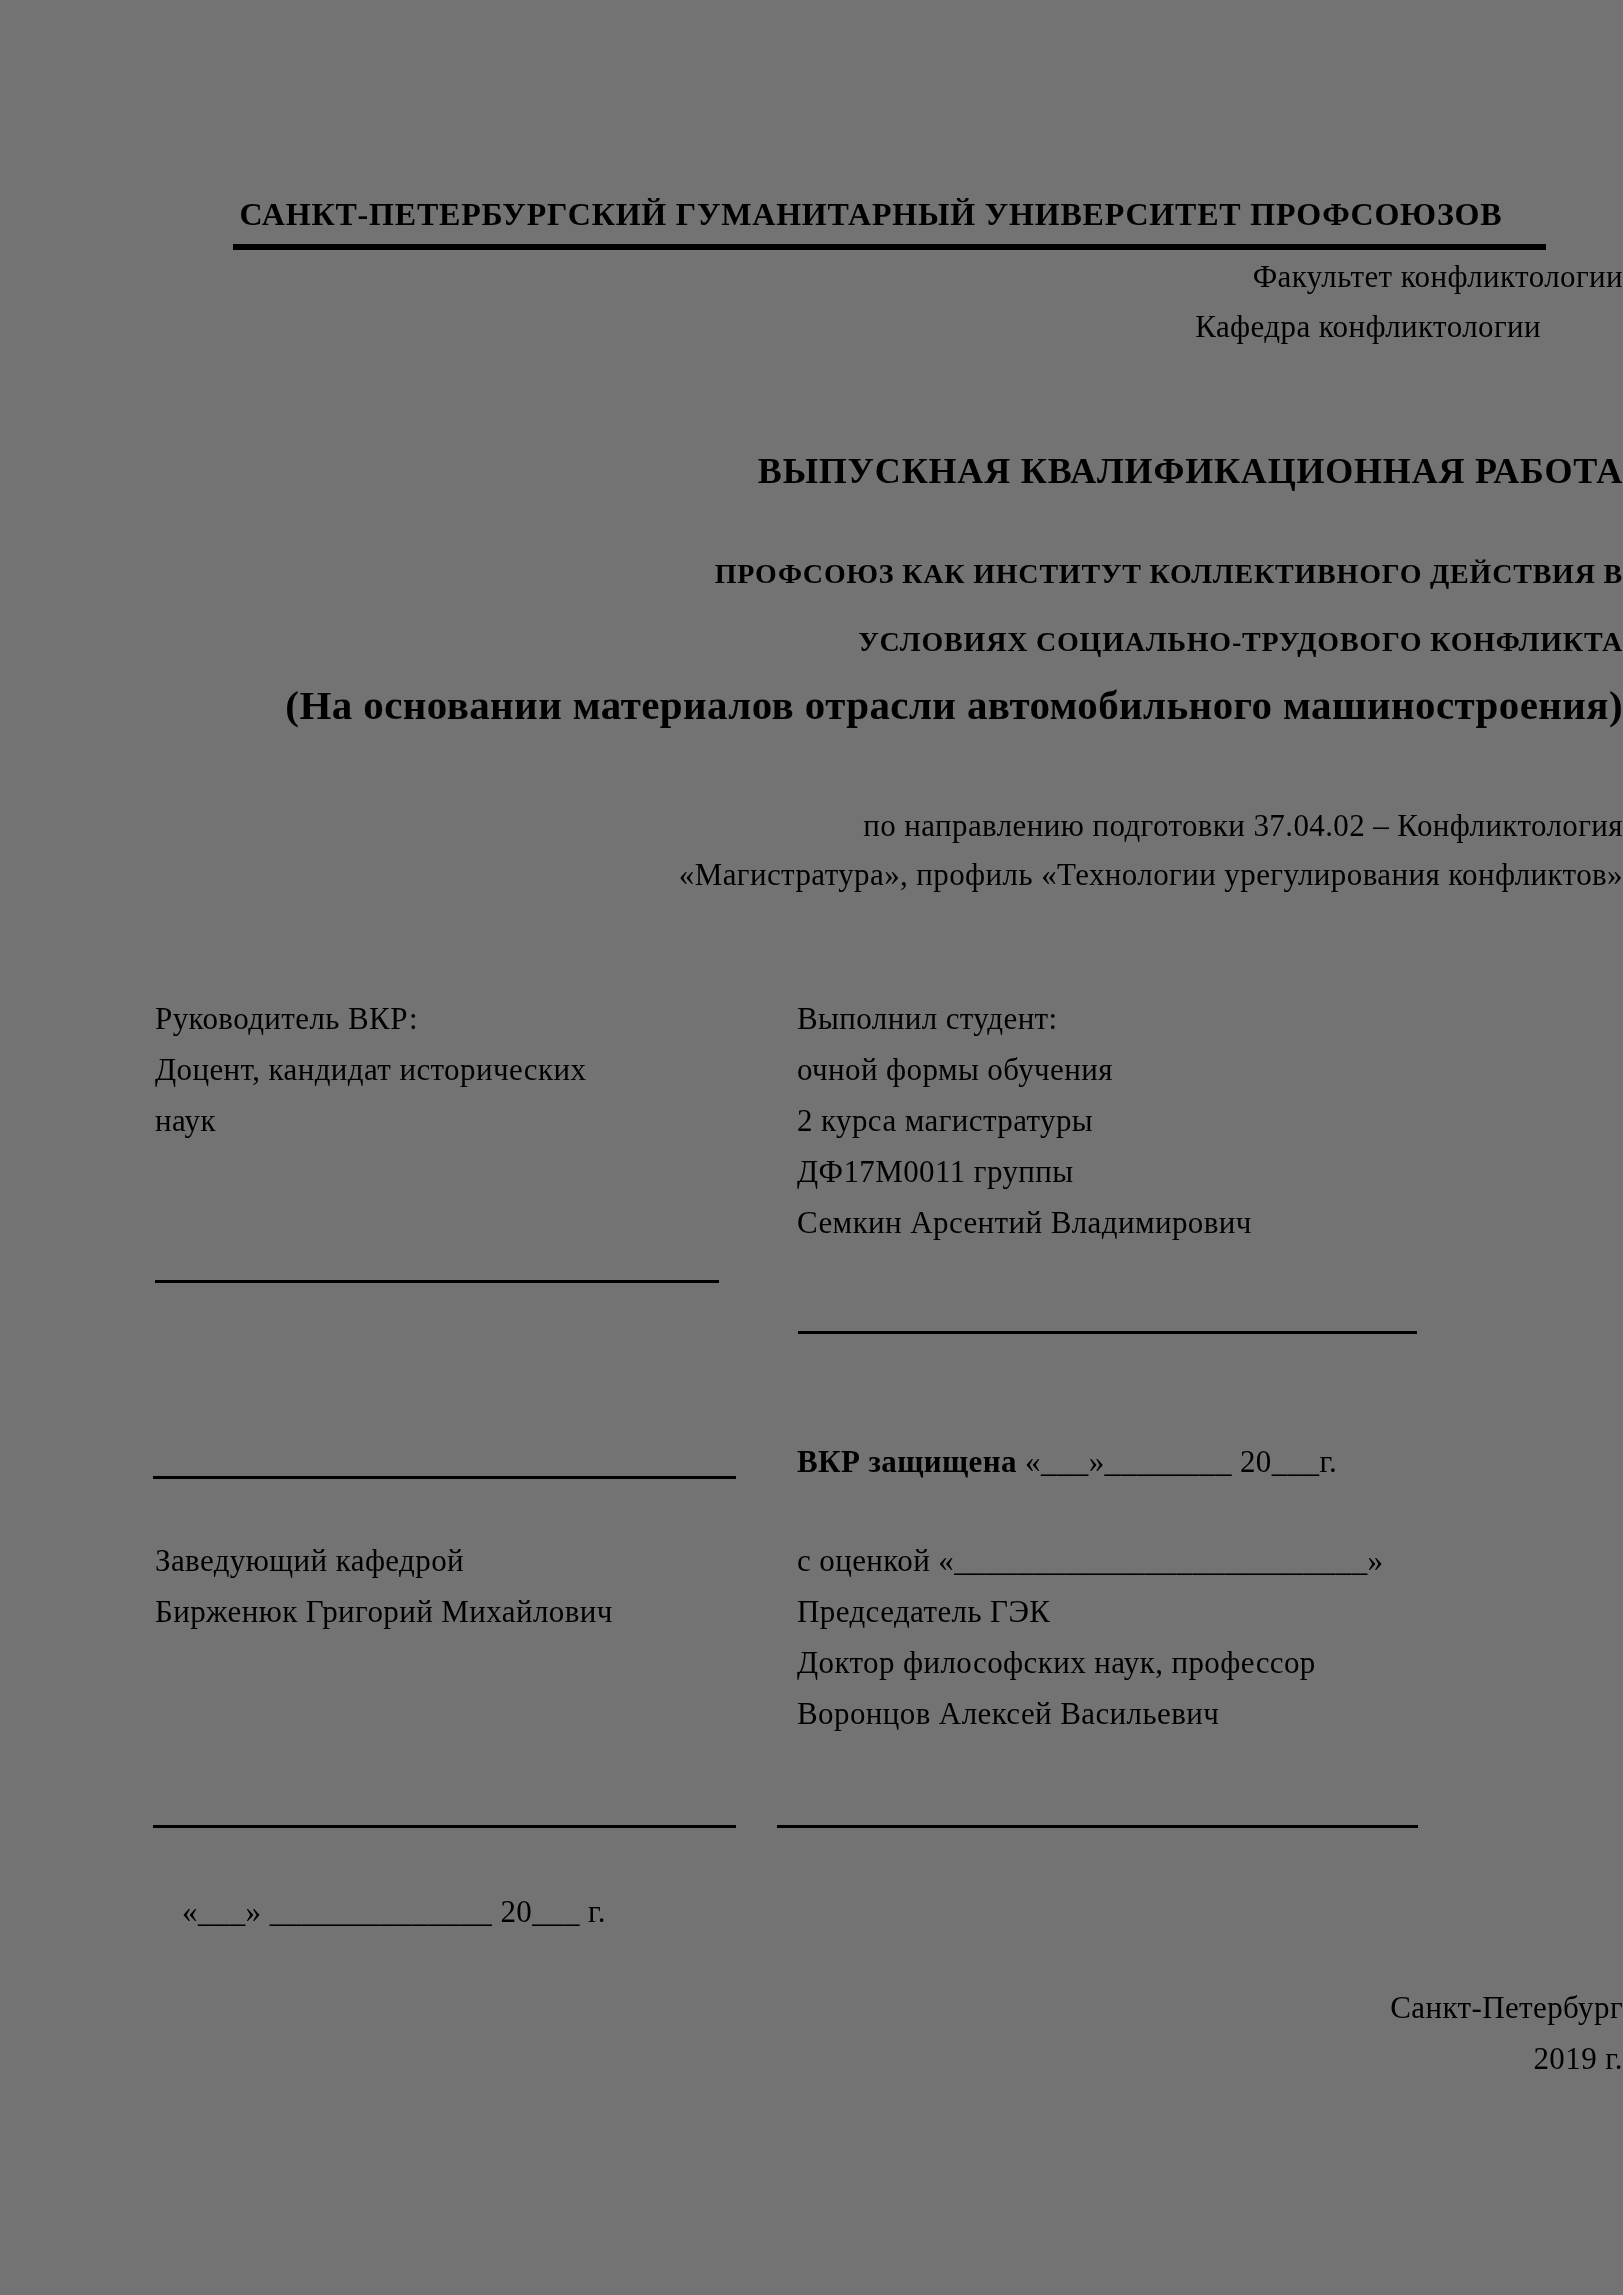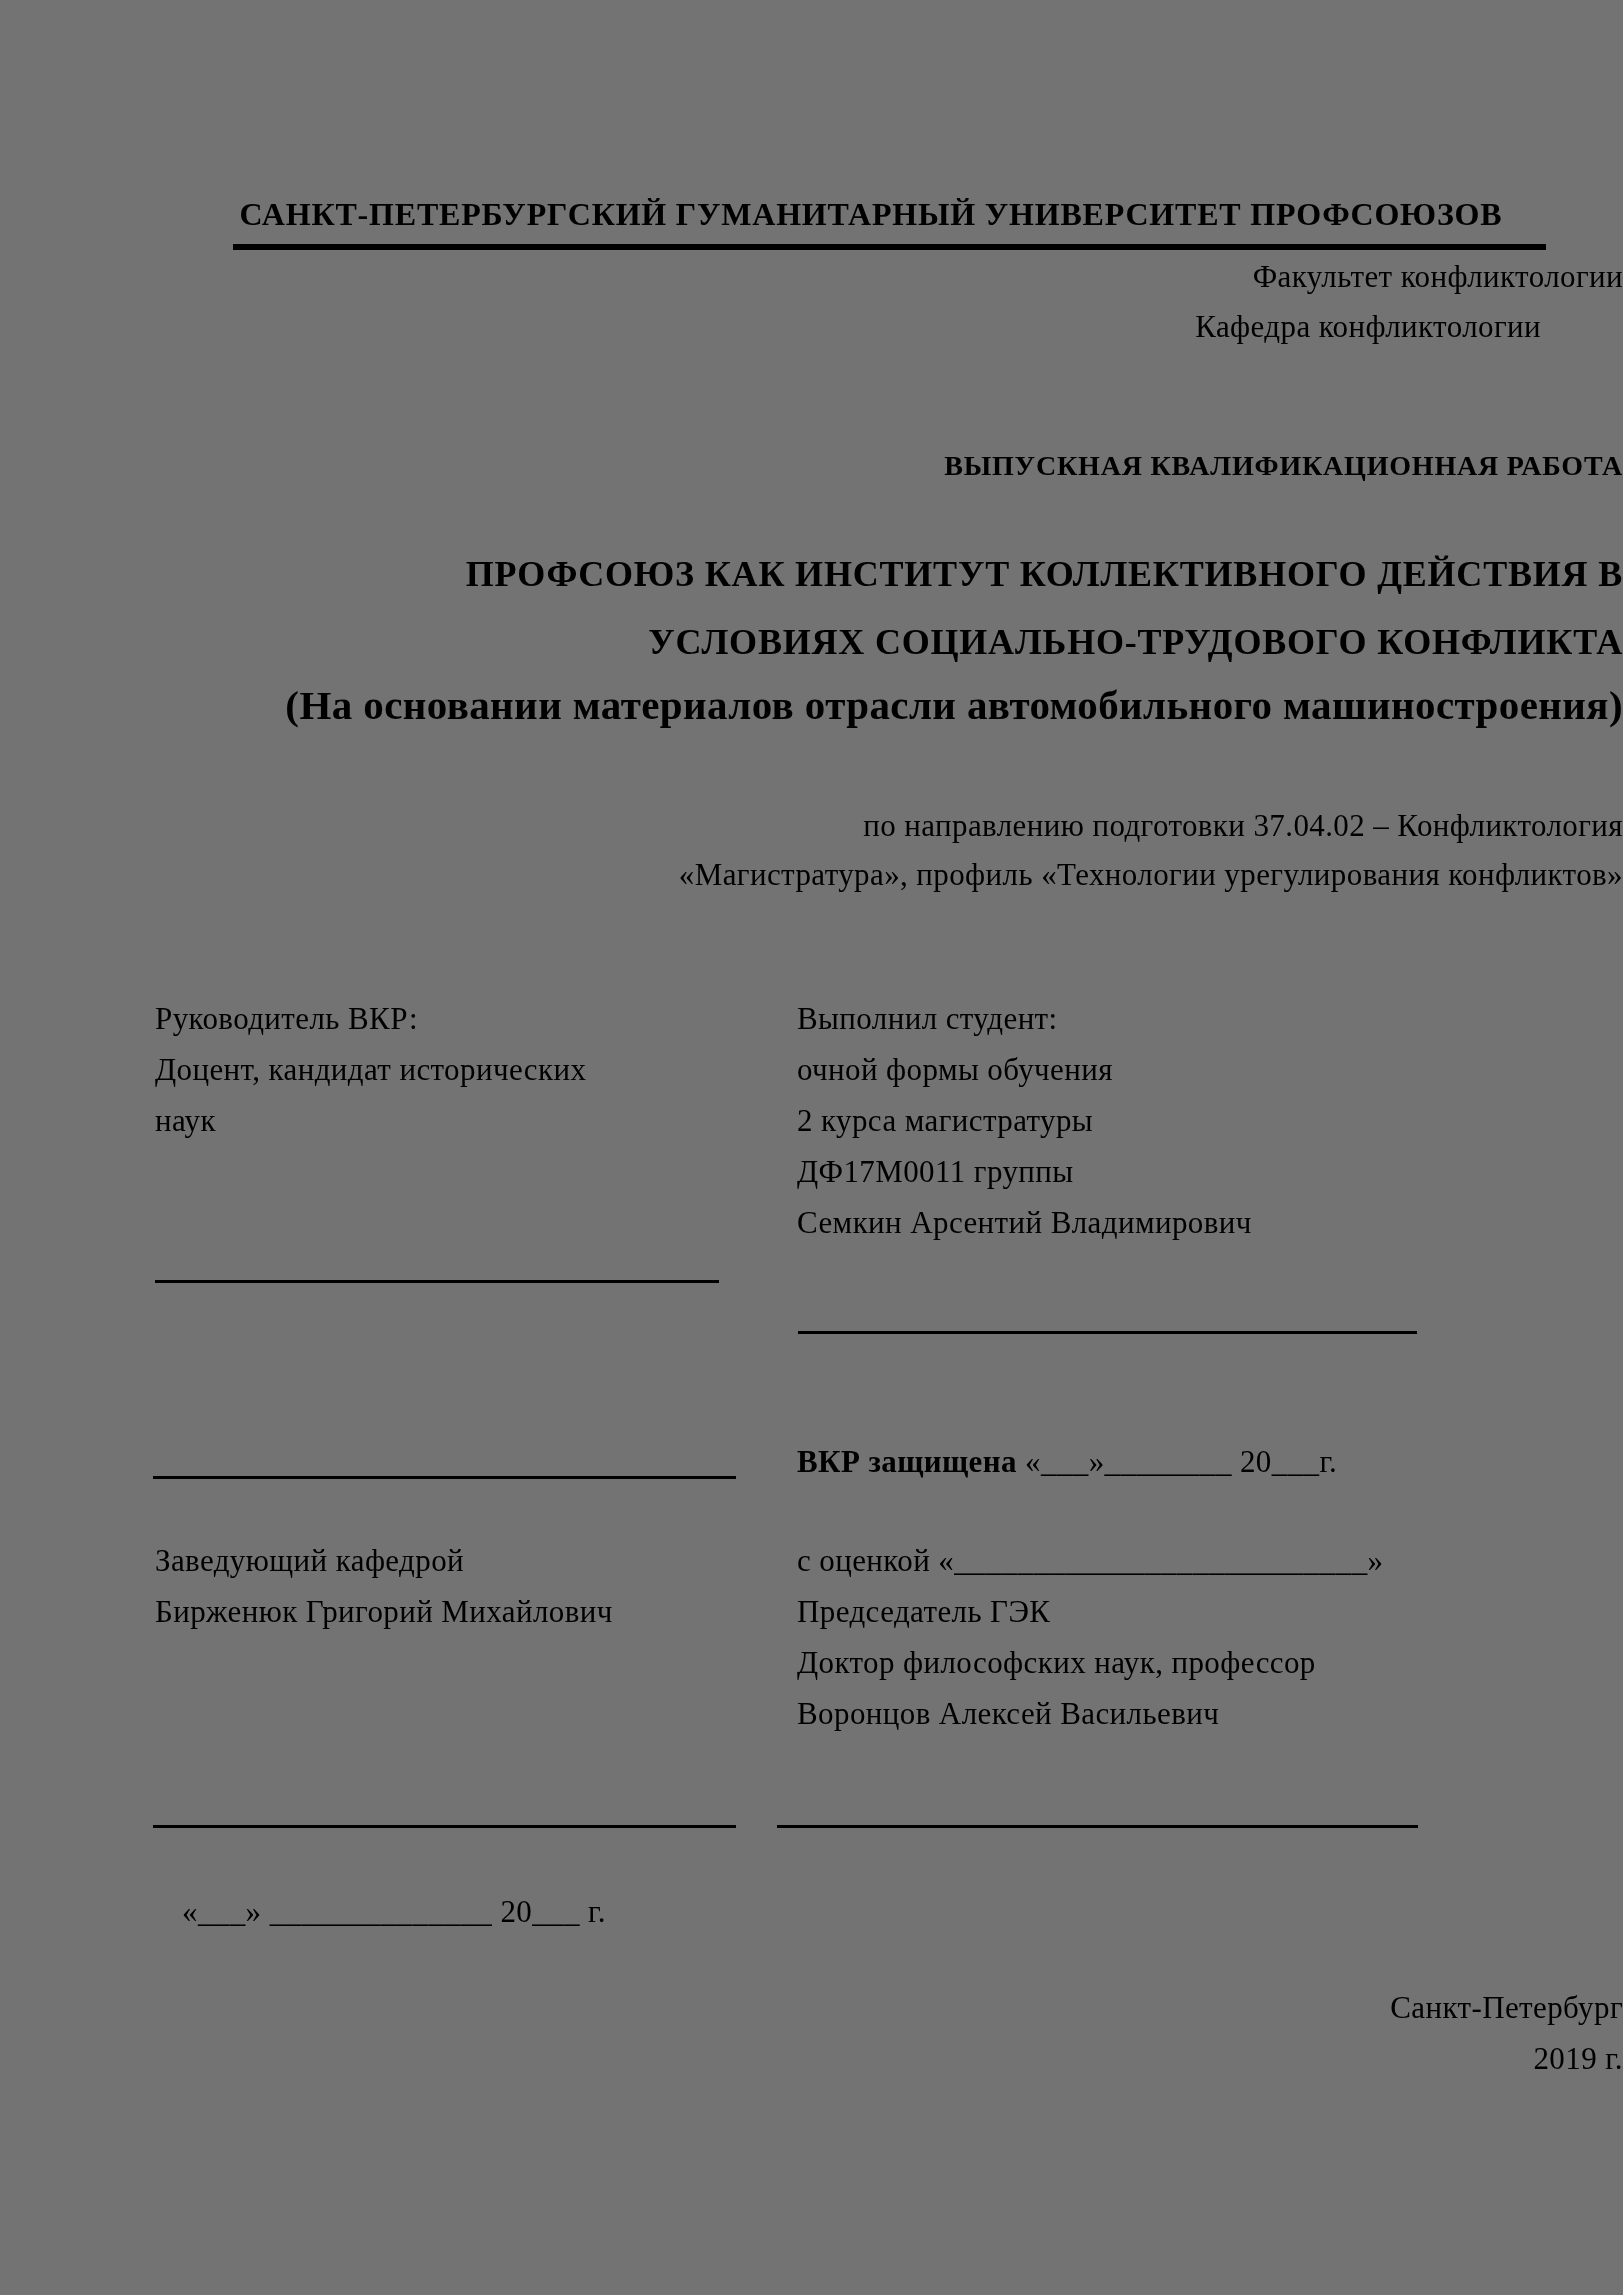--- a/index.html
+++ b/index.html
@@ -13,22 +13,22 @@
   }
   .abs{position:absolute;}
   .b{font-weight:bold;}
   
   .center-a{left:196px;width:1350px;text-align:center;}
   
   .center-b{left:196px;width:1427px;text-align:right;}
   .rule{position:absolute;background:#000;}
   .col{line-height:51px;white-space:nowrap;}
   .uni{font-size:32px;letter-spacing:0.8px;}
-  .worktype{font-size:28px;letter-spacing:0.8px;}
-  .title{font-size:36px;line-height:68px;letter-spacing:0.8px;}
+  .worktype{font-size:36px;letter-spacing:0.8px;}
+  .title{font-size:28px;line-height:68px;letter-spacing:0.8px;}
   .subtitle{font-size:41px;}
   .program{line-height:49px;}
   .cityblock{line-height:51px;}
 </style>
 </head>
 <body>
 
 <div class="page">
 
   <div class="abs center-a uni b" style="top:196px;">САНКТ-ПЕТЕРБУРГСКИЙ ГУМАНИТАРНЫЙ УНИВЕРСИТЕТ ПРОФСОЮЗОВ</div>

